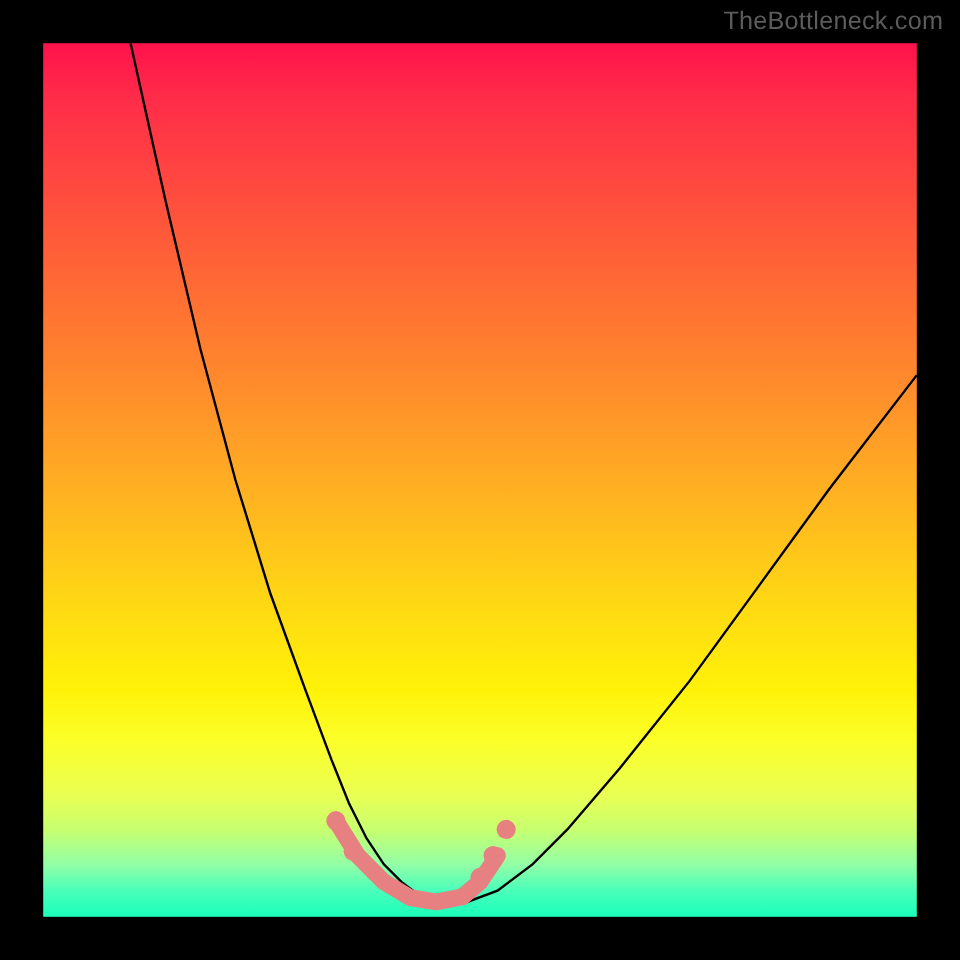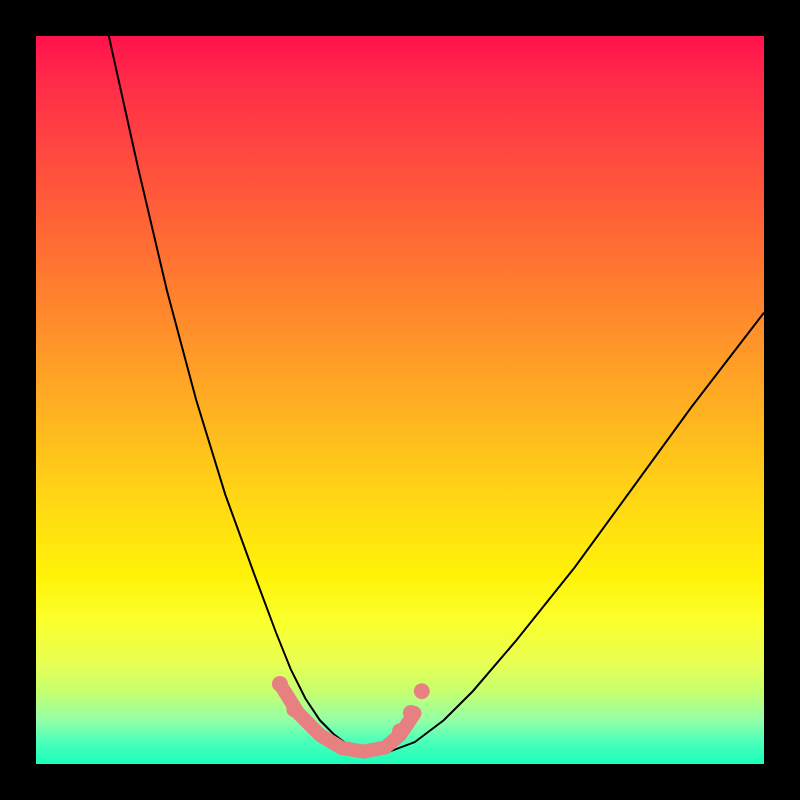--- a/index.html
+++ b/index.html
@@ -76,20 +76,21 @@
     stroke-width: 14;
     stroke-linecap: round;
     stroke-linejoin: round;
     fill: none;
   }
 </style>
 </head>
 <body>
 
 <div class="stage">
+  <div class="watermark">TheBottleneck.com</div>
 
   <div class="plot">
     <div class="gradient"></div>
     <svg class="curve" viewBox="0 0 728 728">
       <g id="series-group">
           <path d="M 72.8 0.0 L 101.9 131.0 L 131.0 254.8 L 160.2 364.0 L 189.3 458.6 L 218.4 538.7 L 240.2 597.0 L 254.8 633.4 L 269.4 662.5 L 283.9 684.3 L 298.5 698.9 L 313.0 709.8 L 327.6 717.1 L 349.4 717.1 L 378.6 706.2 L 407.7 684.3 L 436.8 655.2 L 480.5 604.2 L 538.7 531.4 L 597.0 451.4 L 655.2 371.3 L 728.0 276.6" class="line" style="stroke: rgb(0, 0, 0); stroke-width: 2;"></path>
         </g>
       <g id="highlight-seg-group">
           <path d="M 243.9 647.9 L 262.1 677.0 L 283.9 698.9 L 305.8 712.0 L 327.6 715.6 L 349.4 711.3 L 364.0 698.9 L 378.6 677.0" class="thick-pink" style="stroke: rgb(231, 128, 129); stroke-width: 14;"></path>
         </g>

